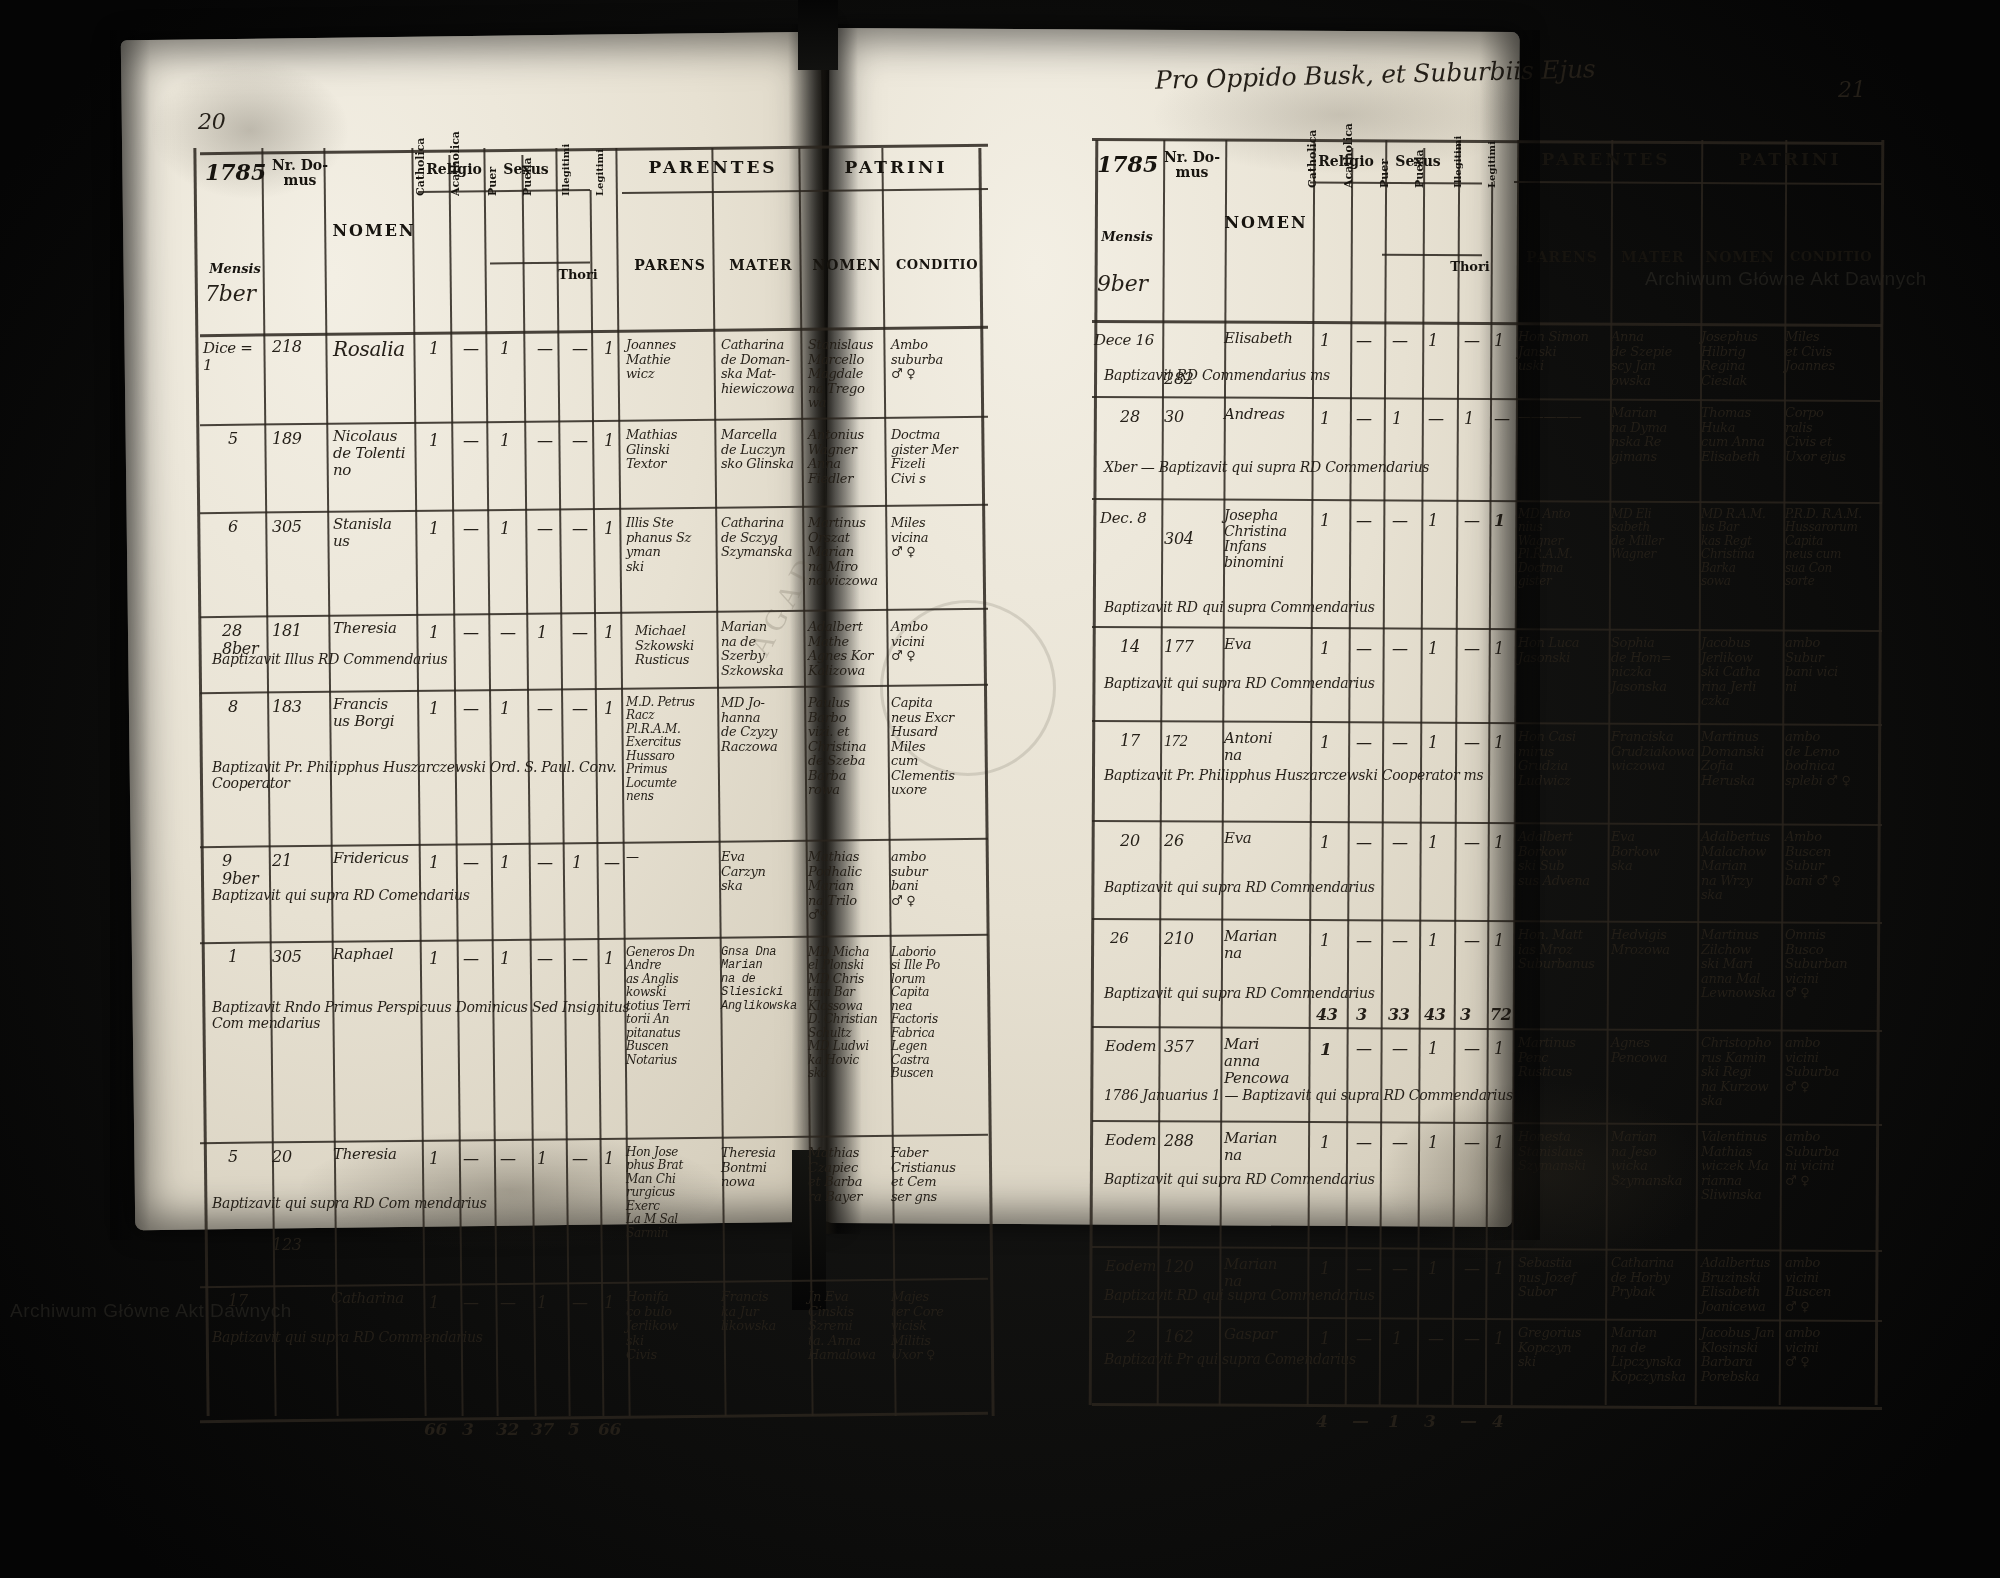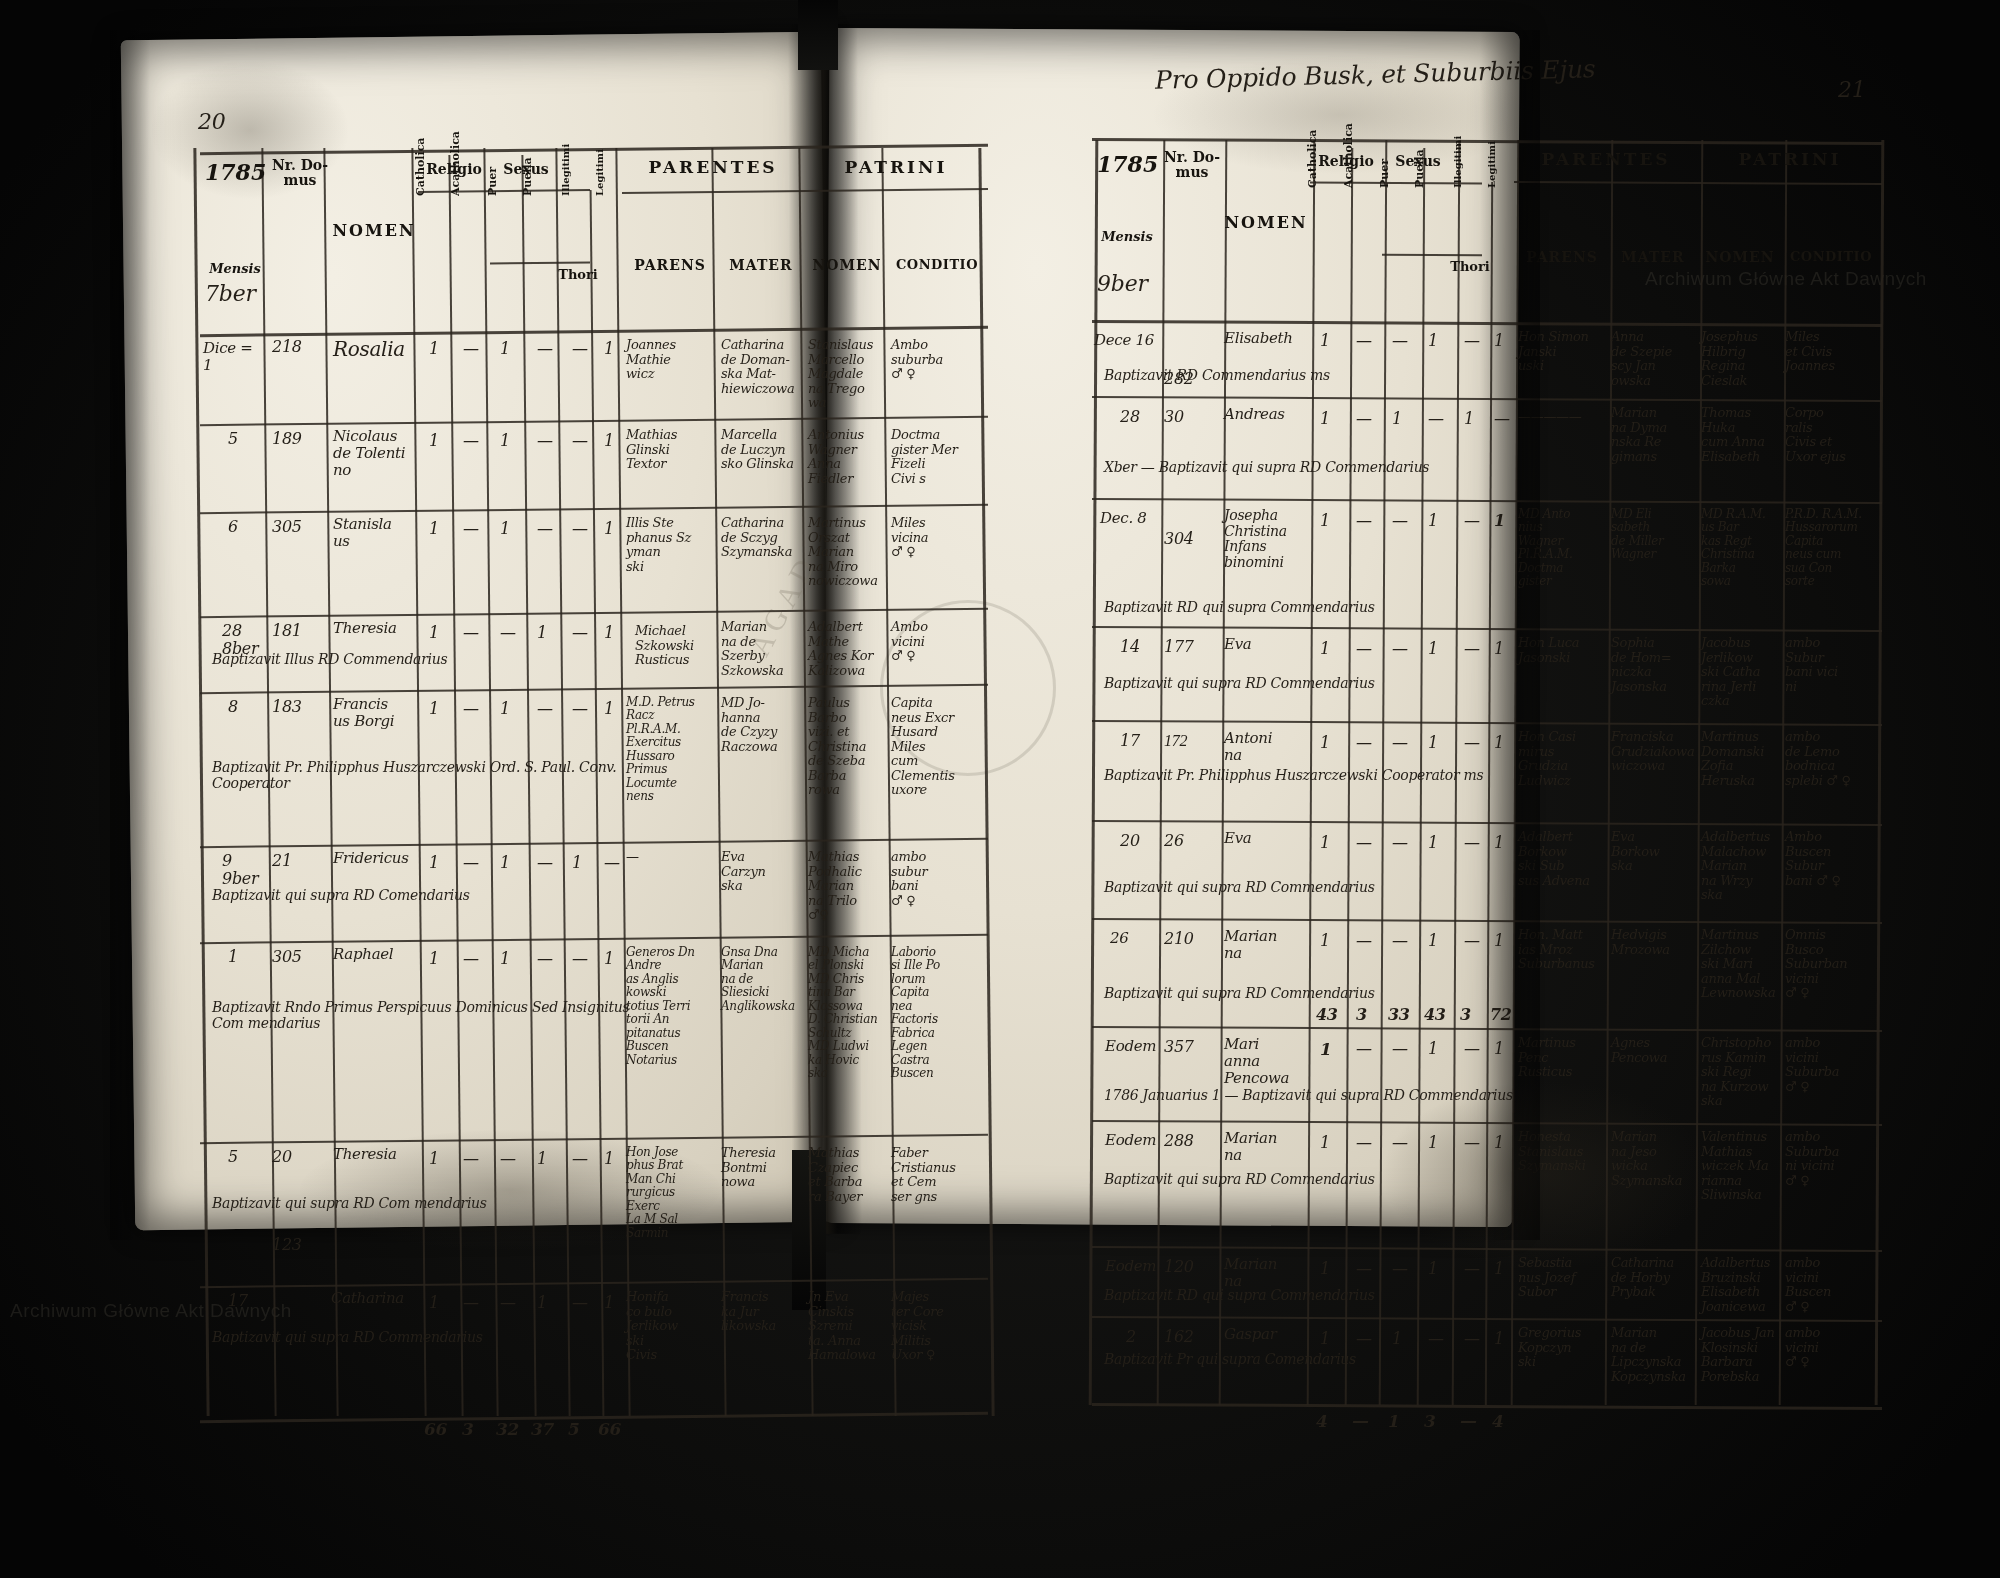--- a/index.html
+++ b/index.html
@@ -385,21 +385,21 @@
   <div class="cell-txt" style="left:604px;top:950px;width:20px;font-size:16px;">1</div>
   <div class="cell-txt" style="left:626px;top:946px;width:92px;font-size:12px;">Generos Dn
 Andre
 as Anglis
 kowski
 totius Terri
 torii An
 pitanatus
 Buscen
 Notarius</div>
-  <div class="cell-txt" style="left:721px;top:946px;width:84px;font-size:12px;">Gnsa Dna
+  <div class="cell-txt" style="left:721px;top:946px;width:84px;font-size:12px;font-family:Liberation Mono, monospace;">Gnsa Dna
 Marian
 na de
 Sliesicki
 Anglikowska</div>
   <div class="cell-txt" style="left:808px;top:946px;width:80px;font-size:12px;">MD Micha
 el Plonski
 MD Chris
 tina Bar
 Klossowa
 D. Christian

